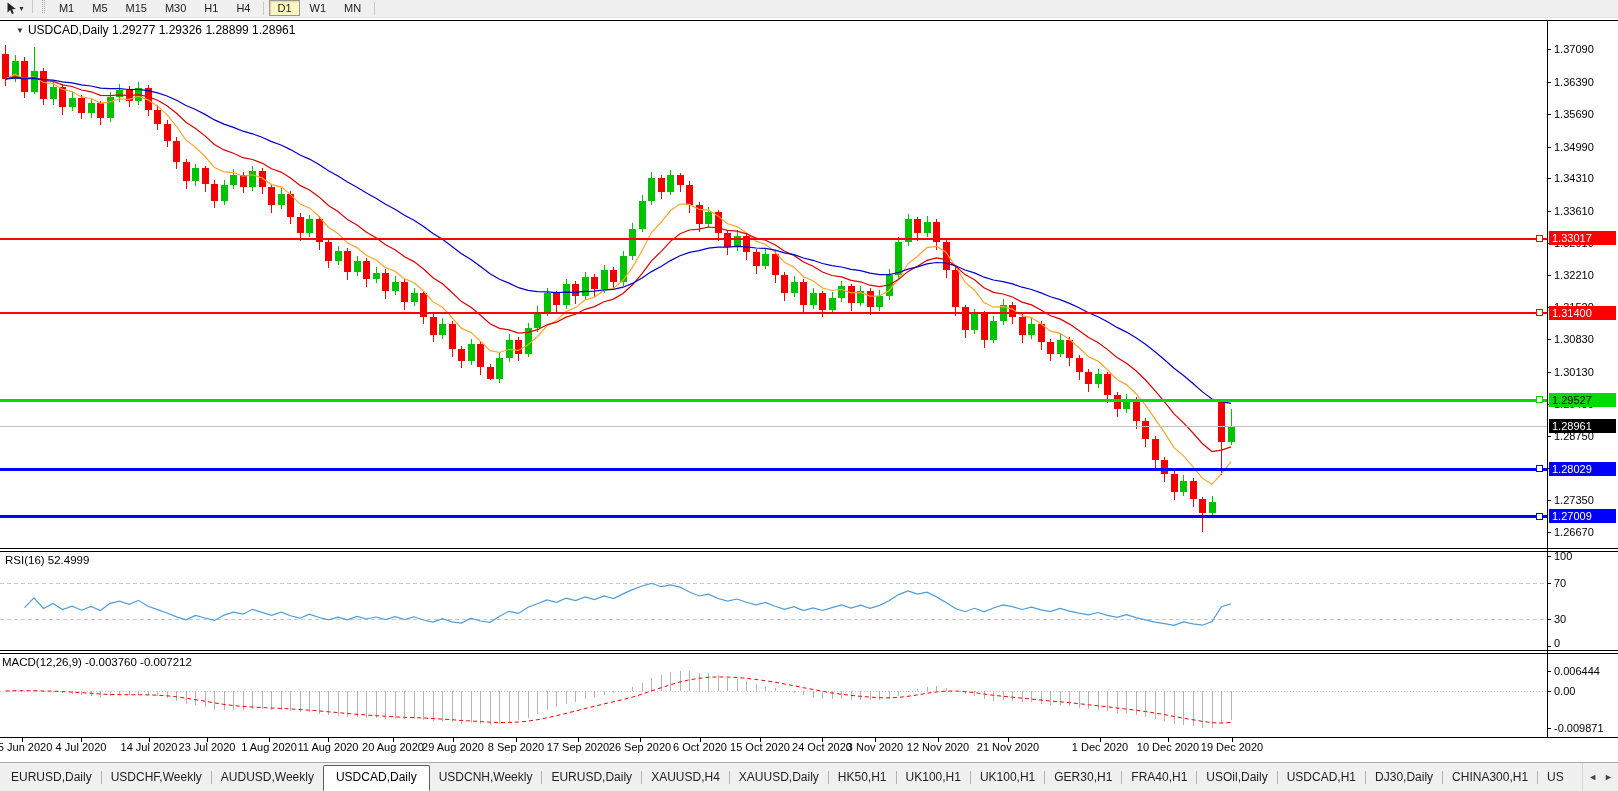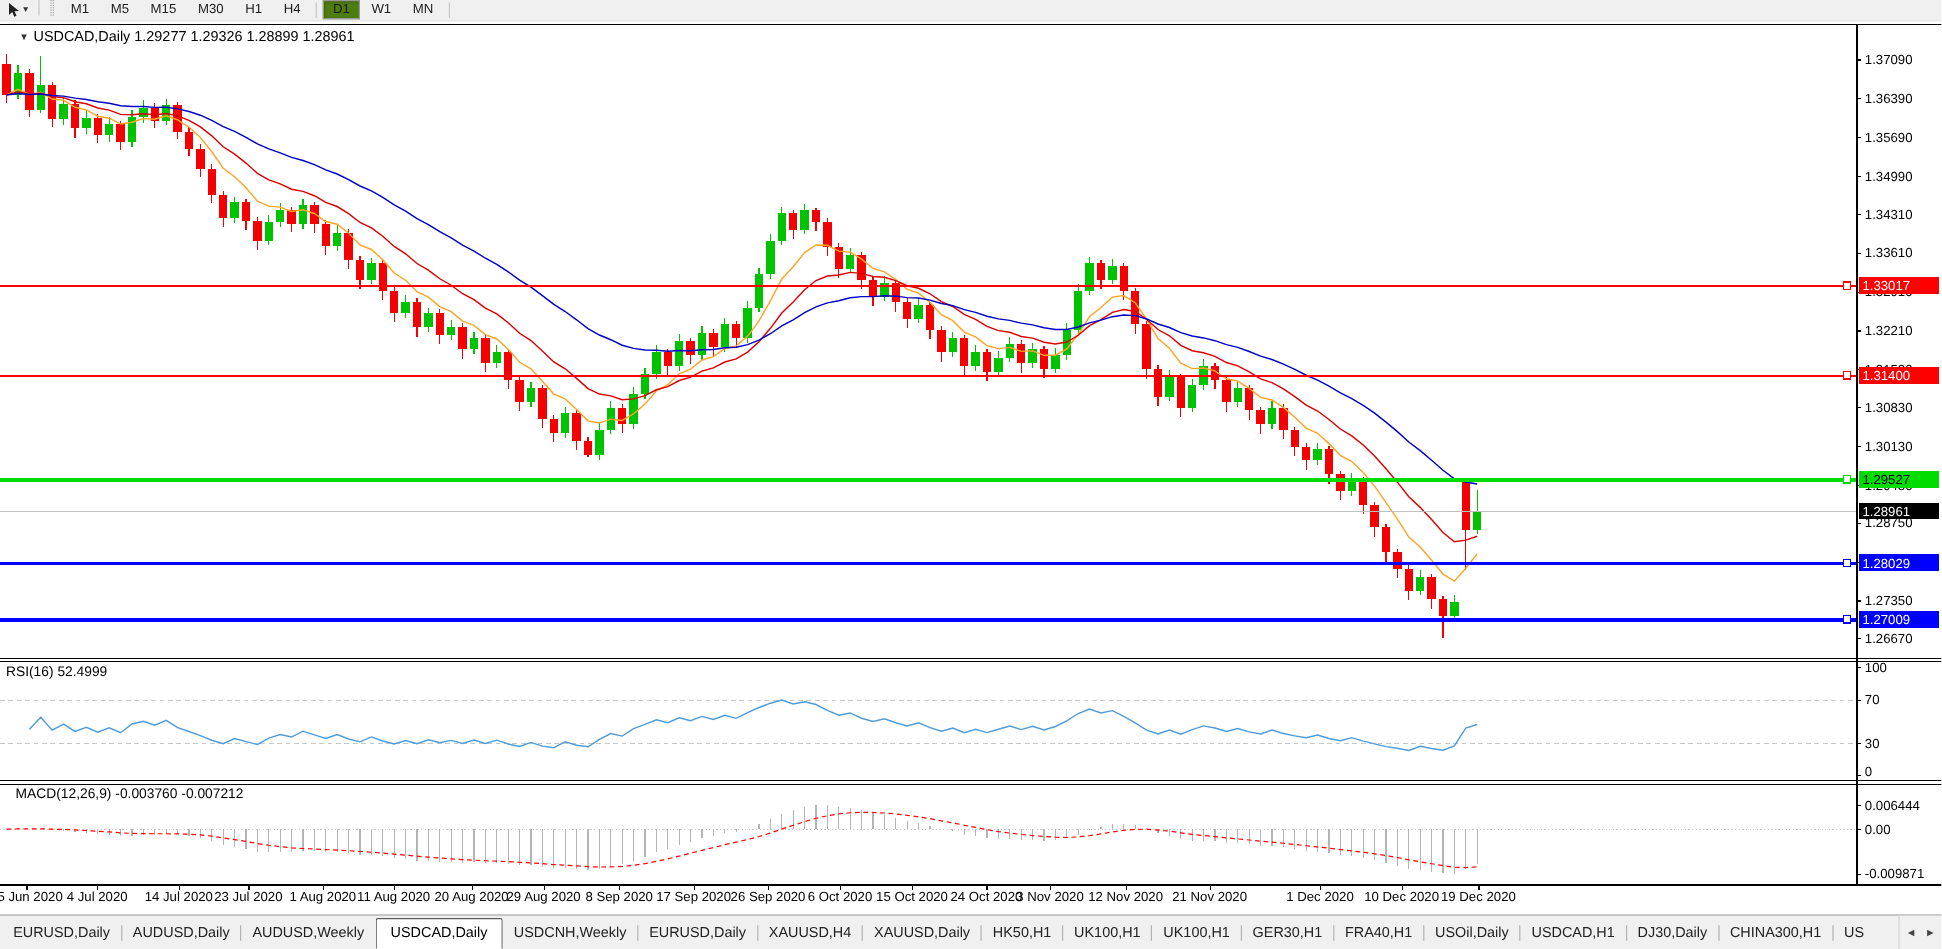--- a/index.html
+++ b/index.html
@@ -7,21 +7,21 @@
     font-family:"Liberation Sans","DejaVu Sans",sans-serif;}
   
   .toolbar{height:18px;background:#f0f0f0;display:flex;align-items:flex-start;
     padding:0 3px;border-bottom:1px solid #e2e2e2}
   .toolbtn{display:flex;align-items:center;padding:0 3px;height:16px;cursor:default}
   .caret{font-size:7px;color:#333;margin-left:1px}
   .vsep{width:1px;height:13px;background:#c9c9c9;margin:0 4px}
   .handle{width:3px;height:13px;border-left:1px dotted #a3a3a3;border-right:1px dotted #a3a3a3;margin:0 5px}
   .tf-btn{font-size:11px;color:#1a1a1a;padding:1px 7px;margin:0 1px;
     border:1px solid transparent;line-height:12px;cursor:default}
-  .tf-btn.active{border:1px solid #979797;background:#4d7c0f;
+  .tf-btn.active{border:1px solid #979797;background:#fef9c3;
     box-shadow:inset 1px 1px 2px rgba(0,0,0,.15)}
   
   .chart-wrap{position:relative;width:1618px;height:744px;background:#fff}
   .overlay{position:absolute;color:#000;white-space:nowrap}
   .title{left:15px;top:5px;font-size:12px}
   .title .caret{font-size:8px;margin-right:4px;vertical-align:1px}
   .ind-label{font-size:11.5px}
   
   .tabbar{height:29px;background:#f0f0f0;border-top:1px solid #ababab;
     display:flex;align-items:flex-end;padding-left:2px;position:relative;overflow:hidden}
@@ -574,28 +574,28 @@
         <line x1="1168.5" y1="719" x2="1168.5" y2="724" stroke="#000" stroke-width="1" shape-rendering="crispEdges"></line>
         <text x="1168" y="733" font-size="11" fill="#000" text-anchor="middle">10 Dec 2020</text>
         <line x1="1232.5" y1="719" x2="1232.5" y2="724" stroke="#000" stroke-width="1" shape-rendering="crispEdges"></line>
         <text x="1232" y="733" font-size="11" fill="#000" text-anchor="middle">19 Dec 2020</text>
       </svg></div>
   <div class="overlay title">
     <span class="caret">▼</span><span>USDCAD,Daily</span>
     <span>1.29277 1.29326 1.28899 1.28961</span>
   </div>
   <div class="overlay ind-label" style="left:5px;top:536px">RSI(16) 52.4999</div>
-  <div class="overlay ind-label" style="left:13px;top:638px">MACD(12,26,9) -0.003760 -0.007212</div>
+  <div class="overlay ind-label" style="left:2px;top:638px">MACD(12,26,9) -0.003760 -0.007212</div>
 </div>
 
 <div class="tabbar">
   <div id="tabs-host" style="display:flex;align-items:center;height:100%">
       <div class="tab">EURUSD,Daily</div>
       <div class="tabsep"></div>
-      <div class="tab">AUDUSD,Daily</div>
+      <div class="tab">USDCHF,Weekly</div>
       <div class="tabsep"></div>
       <div class="tab">AUDUSD,Weekly</div>
       <div class="tab active">USDCAD,Daily</div>
       <div class="tab">USDCNH,Weekly</div>
       <div class="tabsep"></div>
       <div class="tab">EURUSD,Daily</div>
       <div class="tabsep"></div>
       <div class="tab">XAUUSD,H4</div>
       <div class="tabsep"></div>
       <div class="tab">XAUUSD,Daily</div>

